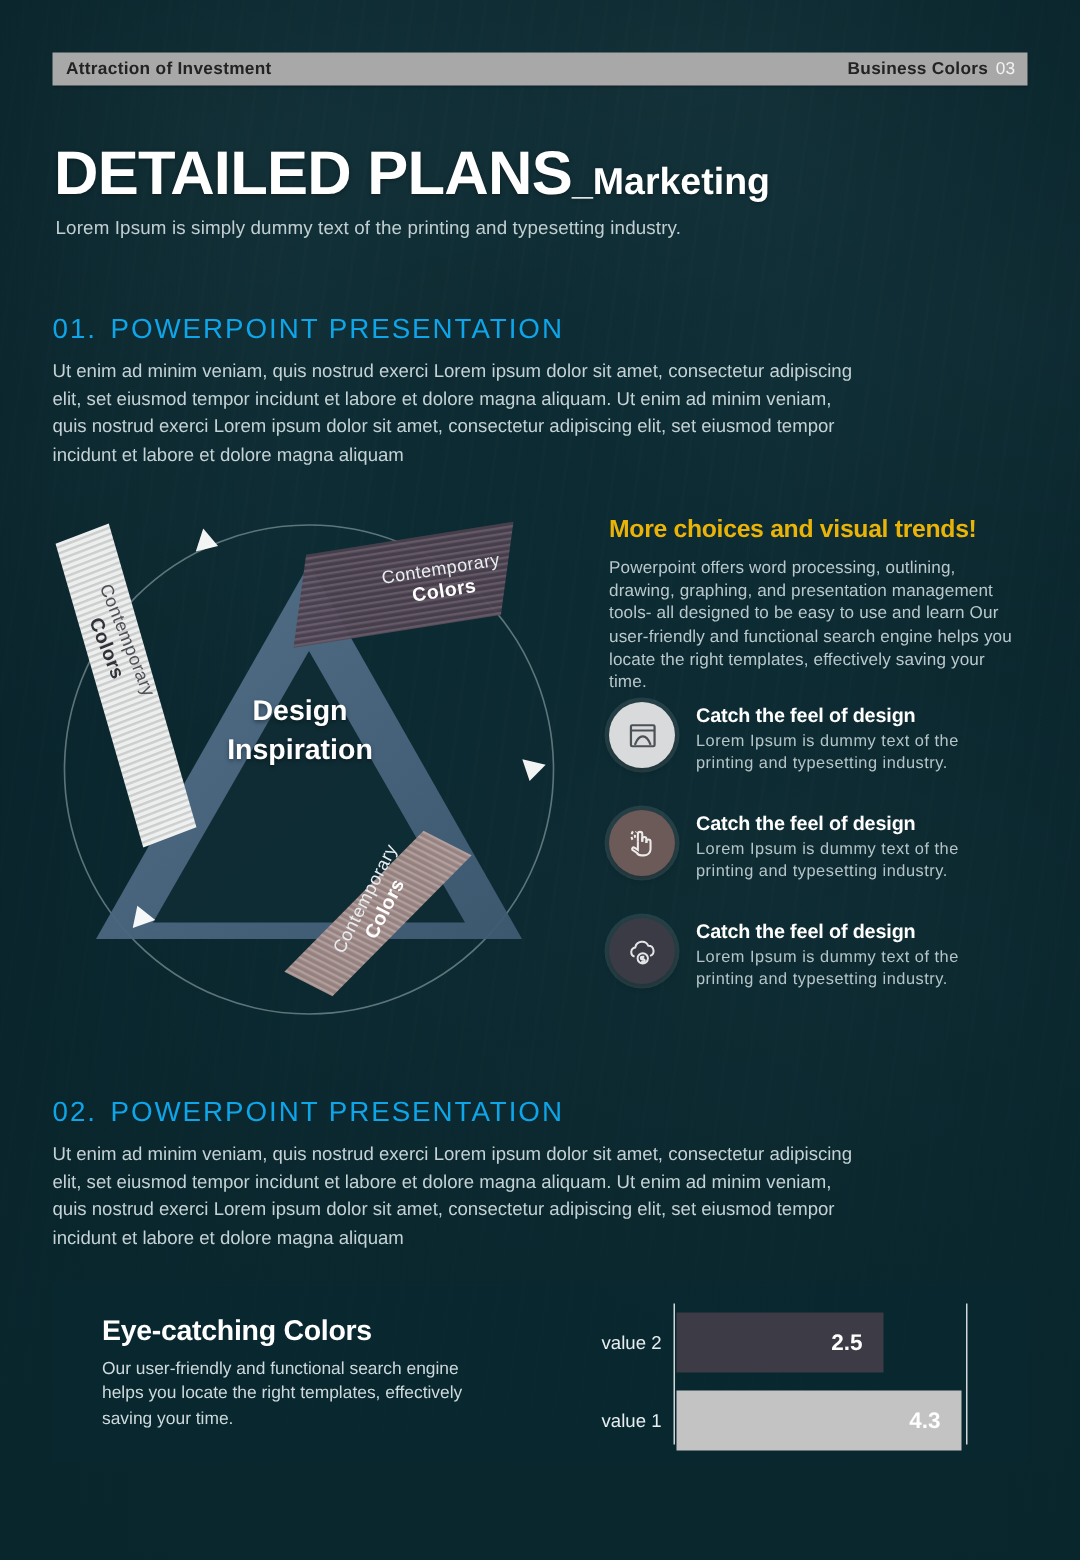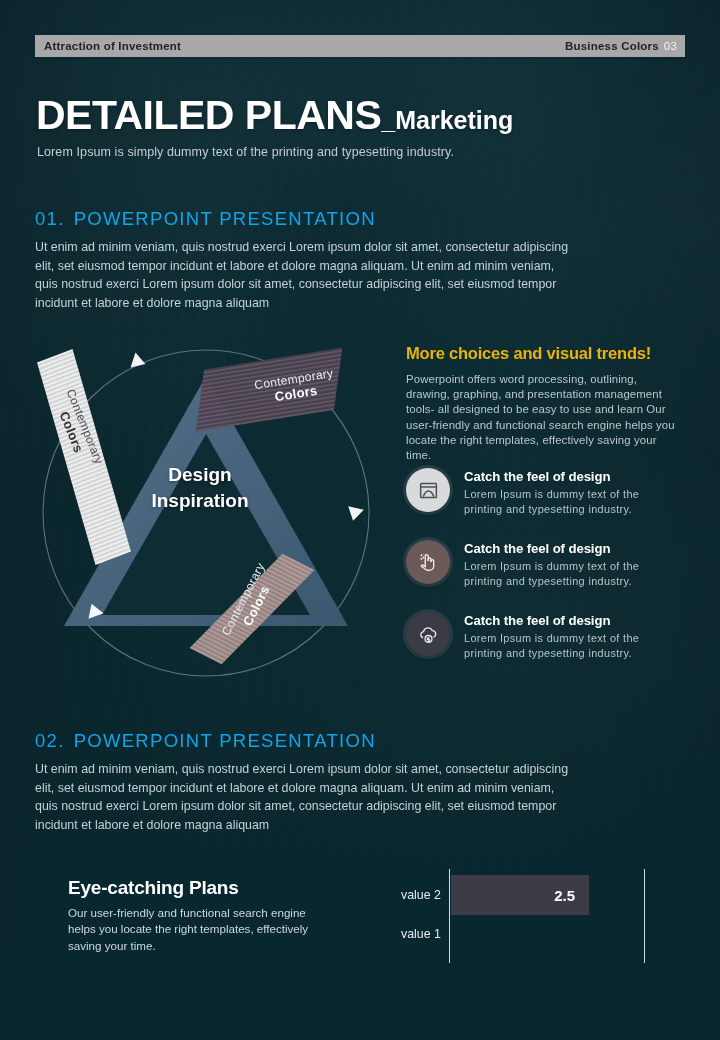--- a/index.html
+++ b/index.html
@@ -279,33 +279,36 @@
       <div class="feat-p">Lorem  Ipsum  is dummy text of the printing and typesetting  industry.</div>
     </div>
   </div>
 
   <div class="sec-head" id="sec2head">
     <span class="n">02.</span><span>POWERPOINT PRESENTATION</span>
   </div>
   <div class="sec-body" id="sec2body">Ut enim ad minim veniam, quis nostrud exerci  Lorem ipsum dolor sit amet, consectetur adipiscing elit,  set eiusmod tempor incidunt et  labore et  dolore magna aliquam. Ut enim ad minim veniam, quis nostrud exerci  Lorem ipsum dolor sit amet, consectetur adipiscing elit,  set eiusmod tempor incidunt et  labore et  dolore magna aliquam</div>
 
   <div class="panel">
-    <div class="panel-h">Eye-catching Plans</div>
+    <div class="panel-h">Eye-catching Colors</div>
     <div class="panel-p">Our user-friendly and functional search engine helps you locate the right templates, effectively saving your time.</div>
 
     <div class="chart">
       <div class="axis" id="axis-left"></div>
       <div class="axis" id="axis-right"></div>
 
       <div class="bar-row" id="row0">
         <div class="bar-lbl">value 2</div>
         <div class="bar" id="bar0" style="width:138px;">
           <span class="bar-val">2.5</span>
         </div>
       </div>
 
       <div class="bar-row" id="row1">
         <div class="bar-lbl">value 1</div>
+        <div class="bar" id="bar1" style="width:190px;">
+          <span class="bar-val">4.3</span>
+        </div>
       </div>
     </div>
   </div>
 
 </div>
 
 </body></html>

